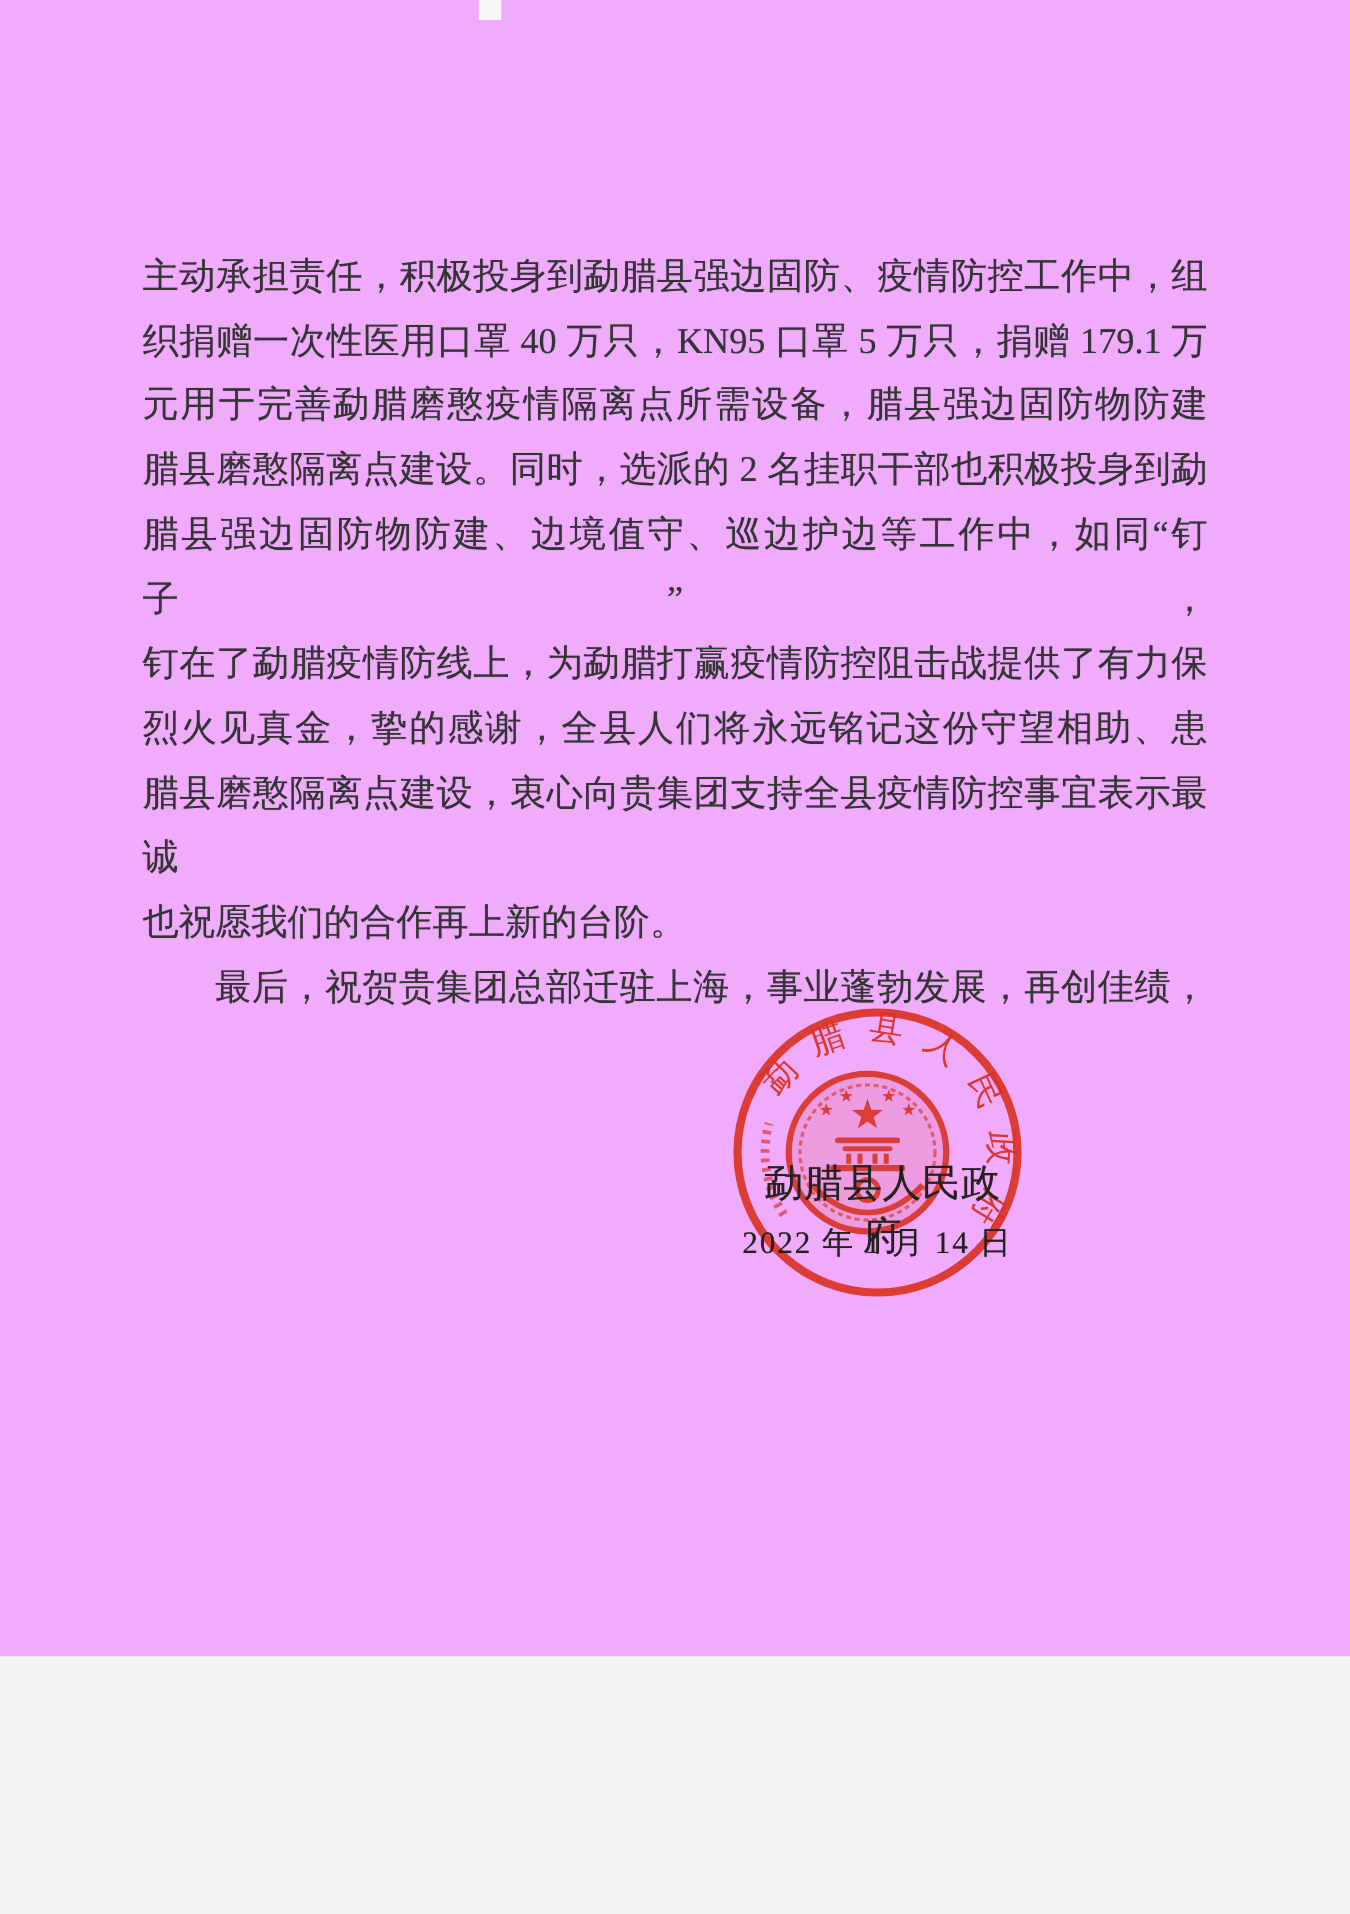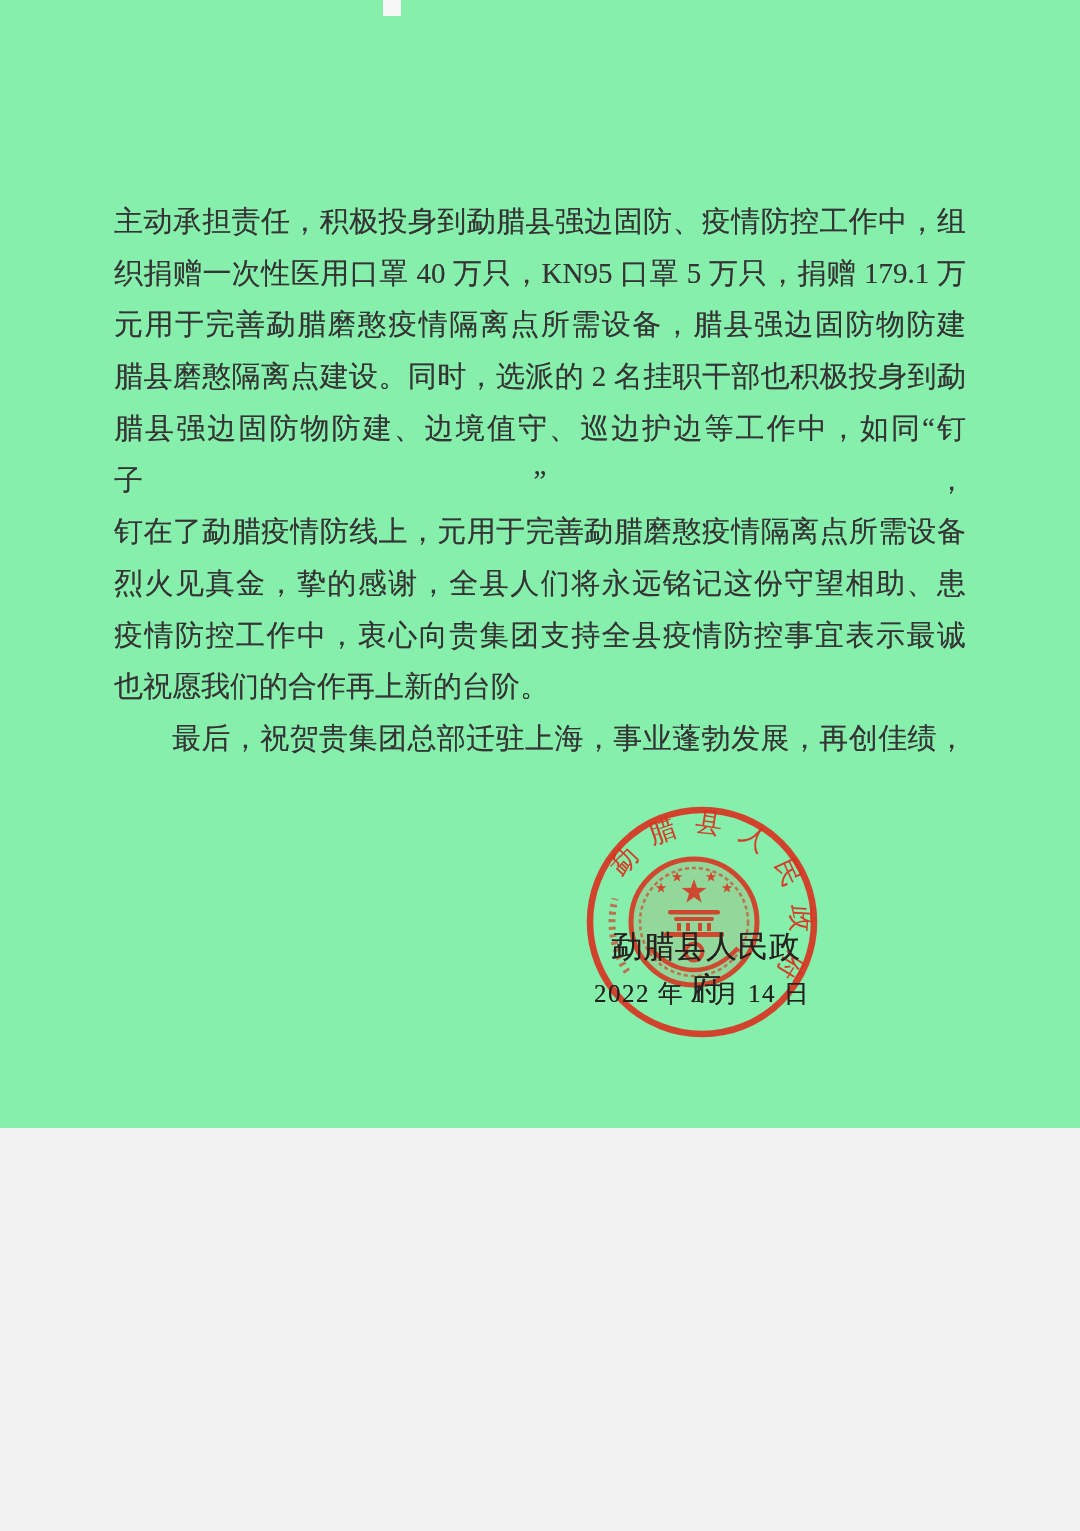--- a/index.html
+++ b/index.html
@@ -3,22 +3,22 @@
 <meta charset="utf-8">
 <style>
   html, body { margin: 0; padding: 0; }
   body {
     width: 1080px; height: 1531px;
     background: #f2f2f2;
     font-family: "Liberation Serif", "DejaVu Serif", serif;
   }
   .page {
     position: relative;
-    width: 1080px; height: 1128px;
-    background: #86efac;
+    width: 1080px; height: 1325px;
+    background: #f0abfc;
     overflow: hidden;
   }
   
   .scan-artifact {
     position: absolute; left: 383px; top: 0; width: 18px; height: 16px;
     background: #f7f7f7;
   }
   .text-block {
     position: absolute;
     left: 114px; top: 196px;
@@ -78,23 +78,23 @@
 <div class="page">
 
   <div class="scan-artifact"></div>
 
   <div class="text-block">
     <p class="line full">主动承担责任，积极投身到勐腊县强边固防、疫情防控工作中，组</p>
     <p class="line full">织捐赠一次性医用口罩 40 万只，KN95 口罩 5 万只，捐赠 179.1 万</p>
     <p class="line full">元用于完善勐腊磨憨疫情隔离点所需设备，腊县强边固防物防建</p>
     <p class="line full">腊县磨憨隔离点建设。同时，选派的 2 名挂职干部也积极投身到勐</p>
     <p class="line full">腊县强边固防物防建、边境值守、巡边护边等工作中，如同“钉子”，</p>
-    <p class="line full">钉在了勐腊疫情防线上，元用于完善勐腊磨憨疫情隔离点所需设备</p>
+    <p class="line full">钉在了勐腊疫情防线上，为勐腊打赢疫情防控阻击战提供了有力保</p>
     <p class="line full">烈火见真金，挚的感谢，全县人们将永远铭记这份守望相助、患</p>
-    <p class="line full">疫情防控工作中，衷心向贵集团支持全县疫情防控事宜表示最诚</p>
+    <p class="line full">腊县磨憨隔离点建设，衷心向贵集团支持全县疫情防控事宜表示最诚</p>
     <p class="line end">也祝愿我们的合作再上新的台阶。</p>
     <p class="line full indent">最后，祝贺贵集团总部迁驻上海，事业蓬勃发展，再创佳绩，</p>
   </div>
 
   <div class="seal-wrap">
     <svg width="260" height="260" viewBox="-130 -130 260 260">
       <defs>
         <polygon id="star" points="0,-1 0.235,-0.324 0.951,-0.309 0.381,0.124 0.588,0.809 0,0.4 -0.588,0.809 -0.381,0.124 -0.951,-0.309 -0.235,-0.324"></polygon>
         <path id="sealArc" d="M -84.57 -30.78 A 90 90 0 1 1 57.85 68.94" fill="none"></path>
         <path id="daiArc" d="M -74.9 49.8 A 90 90 0 0 1 -86.9 -23.4" fill="none"></path>

